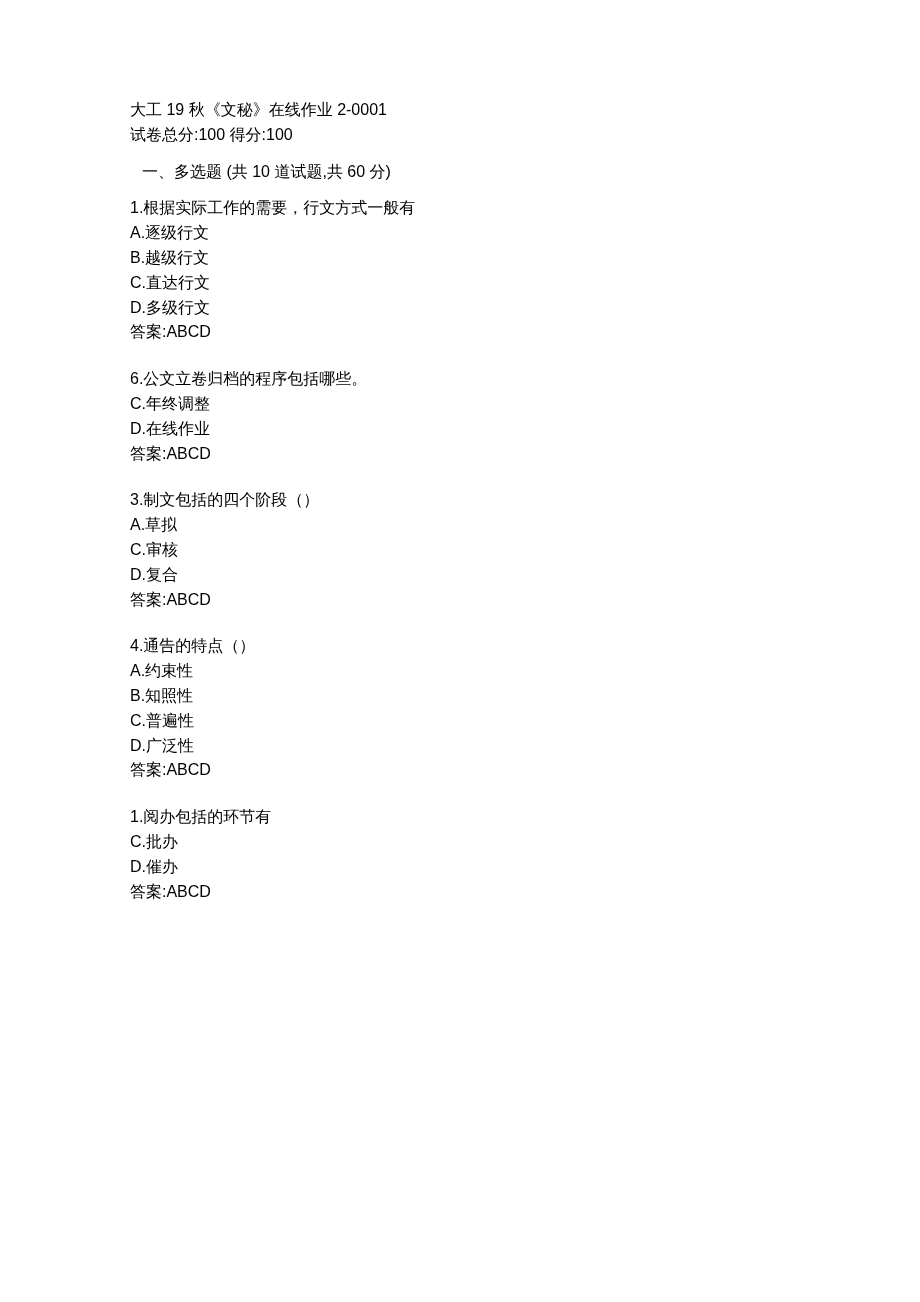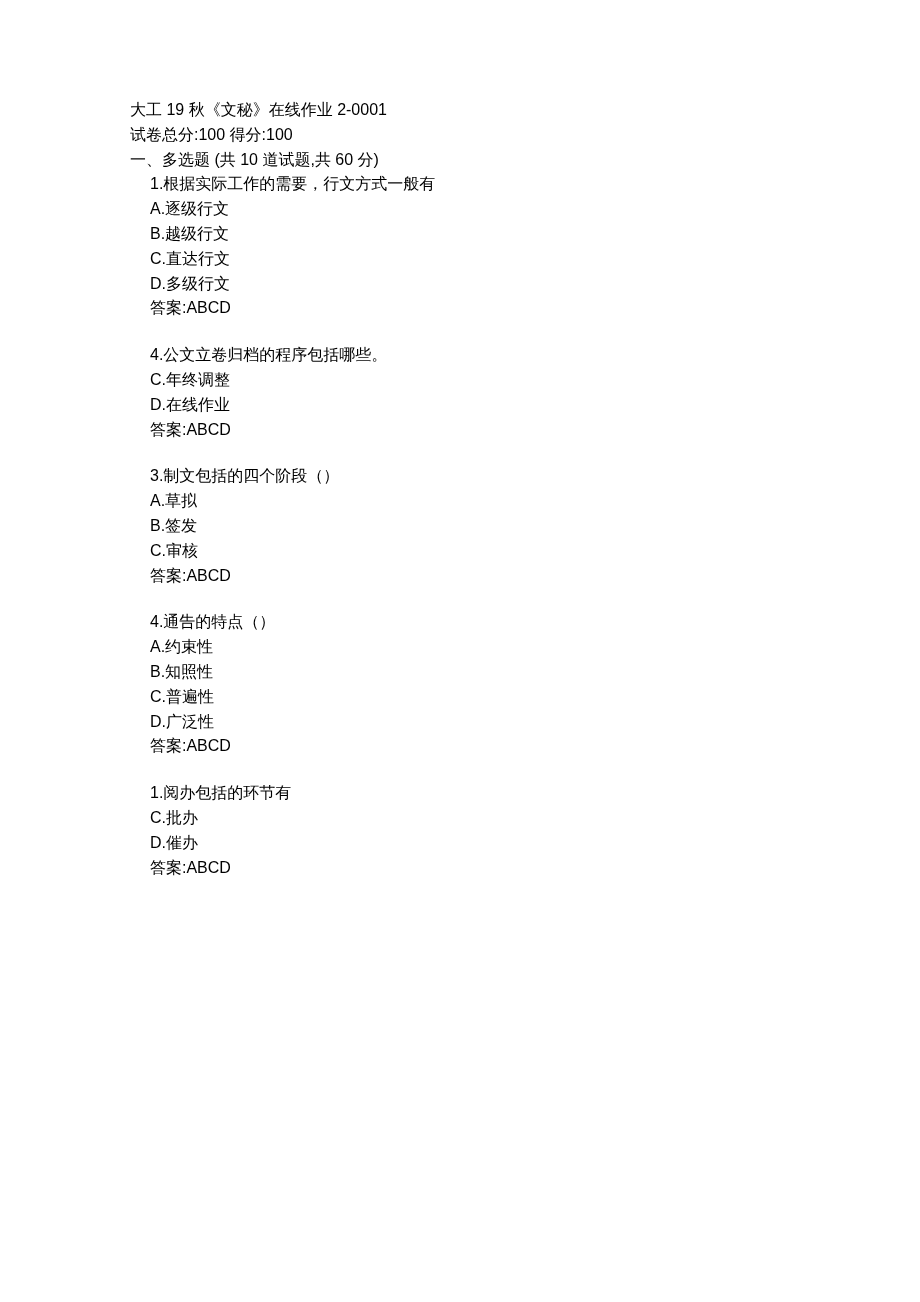--- a/index.html
+++ b/index.html
@@ -14,25 +14,24 @@
   .page {
     width: 800px;
     min-height: 1302px;
     padding: 98px 130px 60px 130px;
     box-sizing: border-box;
   }
   .header-line {
     margin: 0;
   }
   .section-header {
-    margin: 0;
+    margin: 12px;
   }
   .question-block {
     margin-top: 22px;
-    margin-left: 20px;
   }
   .question-block:first-of-type {
     margin-top: 0;
   }
   .q-text, .opt, .ans {
     margin: 0;
   }
 </style>
 </head>
 <body>
@@ -46,31 +45,31 @@
   <div class="question-block" style="margin-top:0;">
     <p class="q-text">1.根据实际工作的需要，行文方式一般有</p>
     <p class="opt">A.逐级行文</p>
     <p class="opt">B.越级行文</p>
     <p class="opt">C.直达行文</p>
     <p class="opt">D.多级行文</p>
     <p class="ans">答案:ABCD</p>
   </div>
 
   <div class="question-block">
-    <p class="q-text">4.公文立卷归档的程序包括哪些。</p>
+    <p class="q-text">6.公文立卷归档的程序包括哪些。</p>
     <p class="opt">C.年终调整</p>
     <p class="opt">D.在线作业</p>
     <p class="ans">答案:ABCD</p>
   </div>
 
   <div class="question-block">
     <p class="q-text">3.制文包括的四个阶段（）</p>
     <p class="opt">A.草拟</p>
-    <p class="opt">B.签发</p>
     <p class="opt">C.审核</p>
+    <p class="opt">D.复合</p>
     <p class="ans">答案:ABCD</p>
   </div>
 
   <div class="question-block">
     <p class="q-text">4.通告的特点（）</p>
     <p class="opt">A.约束性</p>
     <p class="opt">B.知照性</p>
     <p class="opt">C.普遍性</p>
     <p class="opt">D.广泛性</p>
     <p class="ans">答案:ABCD</p>

